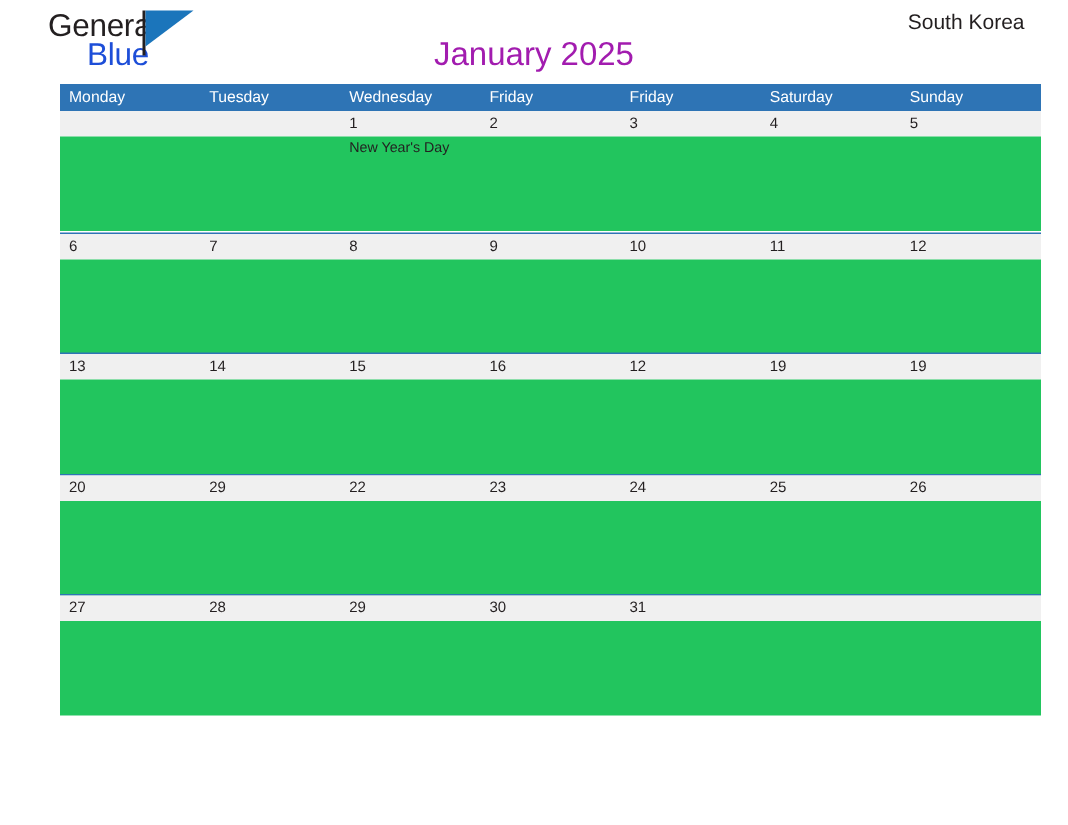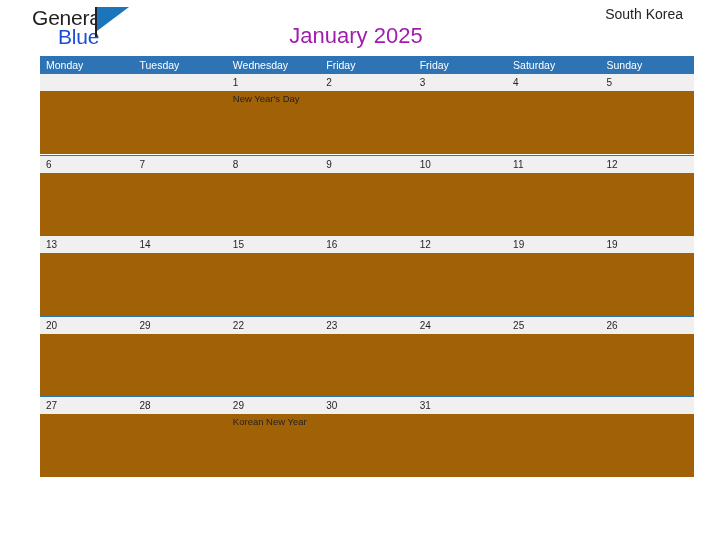--- a/index.html
+++ b/index.html
@@ -144,21 +144,21 @@
   .daynum-cell {
     flex: 1 1 0;
     font-size: 10px;
     color: #231f20;
     padding-left: 6px;
     box-sizing: border-box;
     font-family: "Liberation Sans", sans-serif;
   }
   .events-band {
     display: flex;
-    background: #a16207;
+    background: #22c55e;
     height: 63px;
   }
   .event-cell {
     flex: 1 1 0;
     padding-left: 6px;
     padding-top: 2px;
     box-sizing: border-box;
   }
   .event-label {
     font-size: 9.5px;
@@ -353,23 +353,20 @@
         <div class="daynum-cell"></div>
       </div>
       <div class="events-band">
         <div class="event-cell">
             <div class="event-label"></div>
           </div>
         <div class="event-cell">
             <div class="event-label"></div>
           </div>
         <div class="event-cell">
-            <div class="event-label">Korean New Year</div>
-          </div>
-        <div class="event-cell">
             <div class="event-label"></div>
           </div>
         <div class="event-cell">
             <div class="event-label"></div>
           </div>
         <div class="event-cell">
             <div class="event-label"></div>
           </div>
         <div class="event-cell">
             <div class="event-label"></div>

